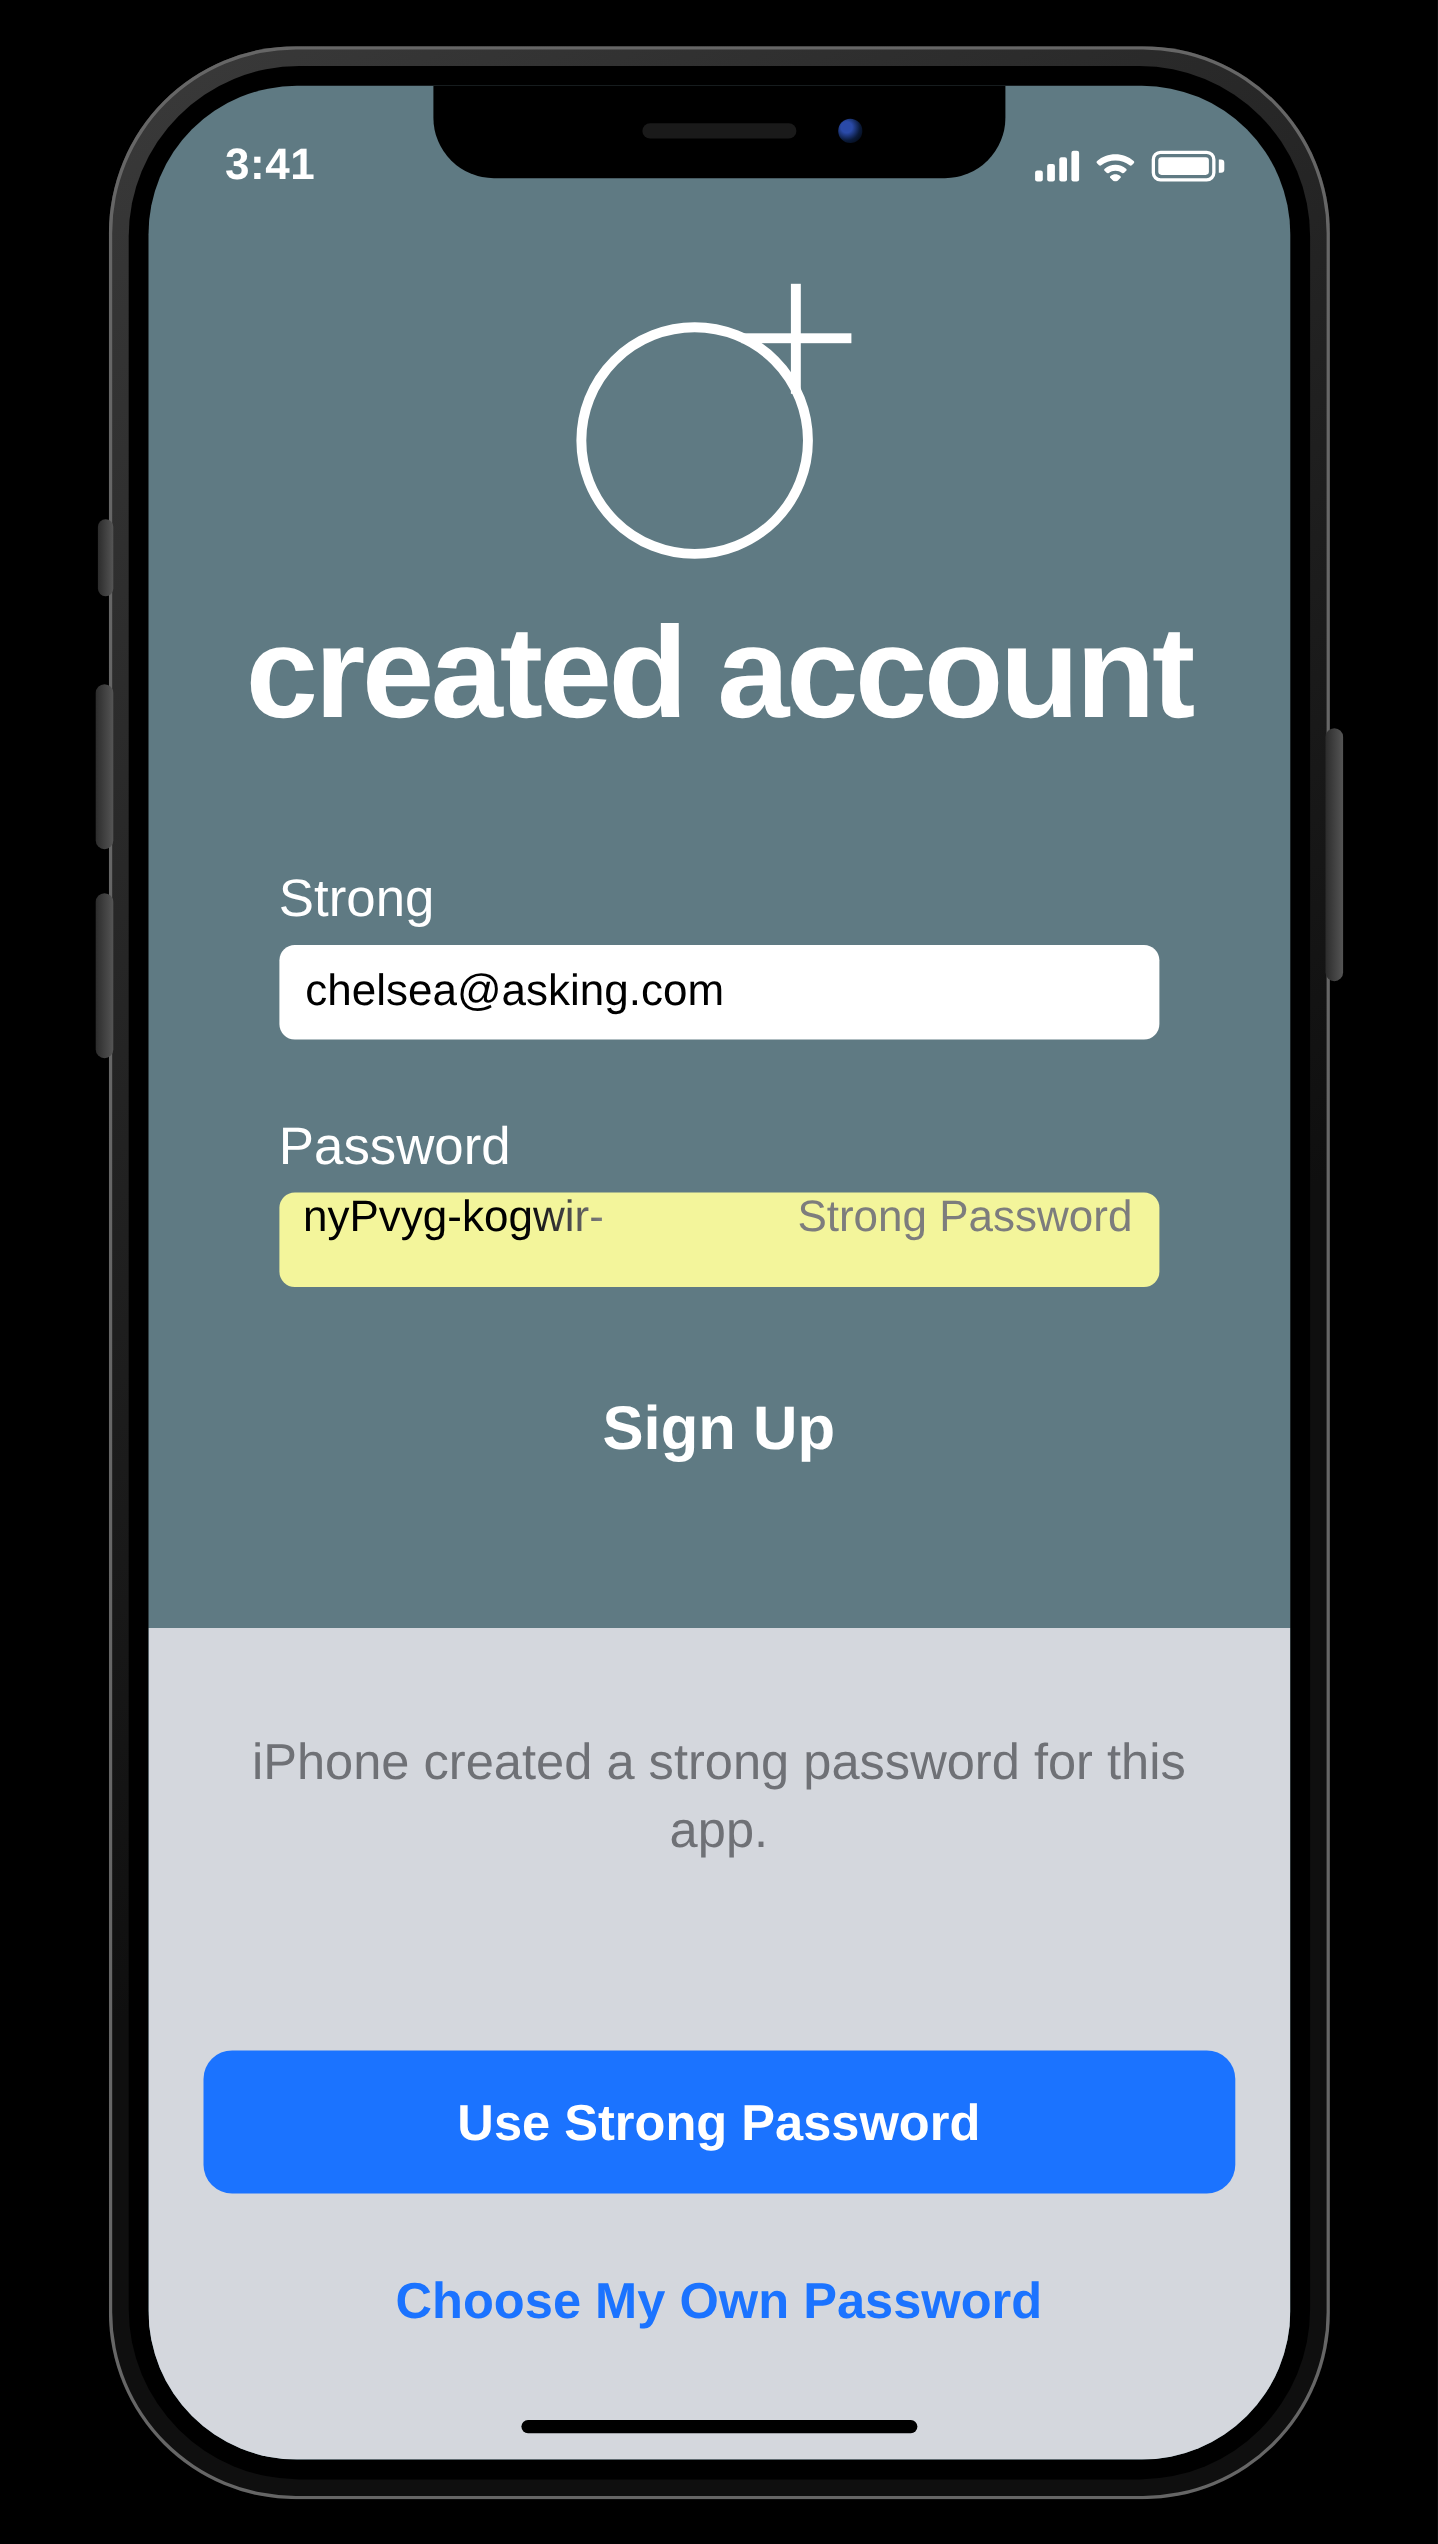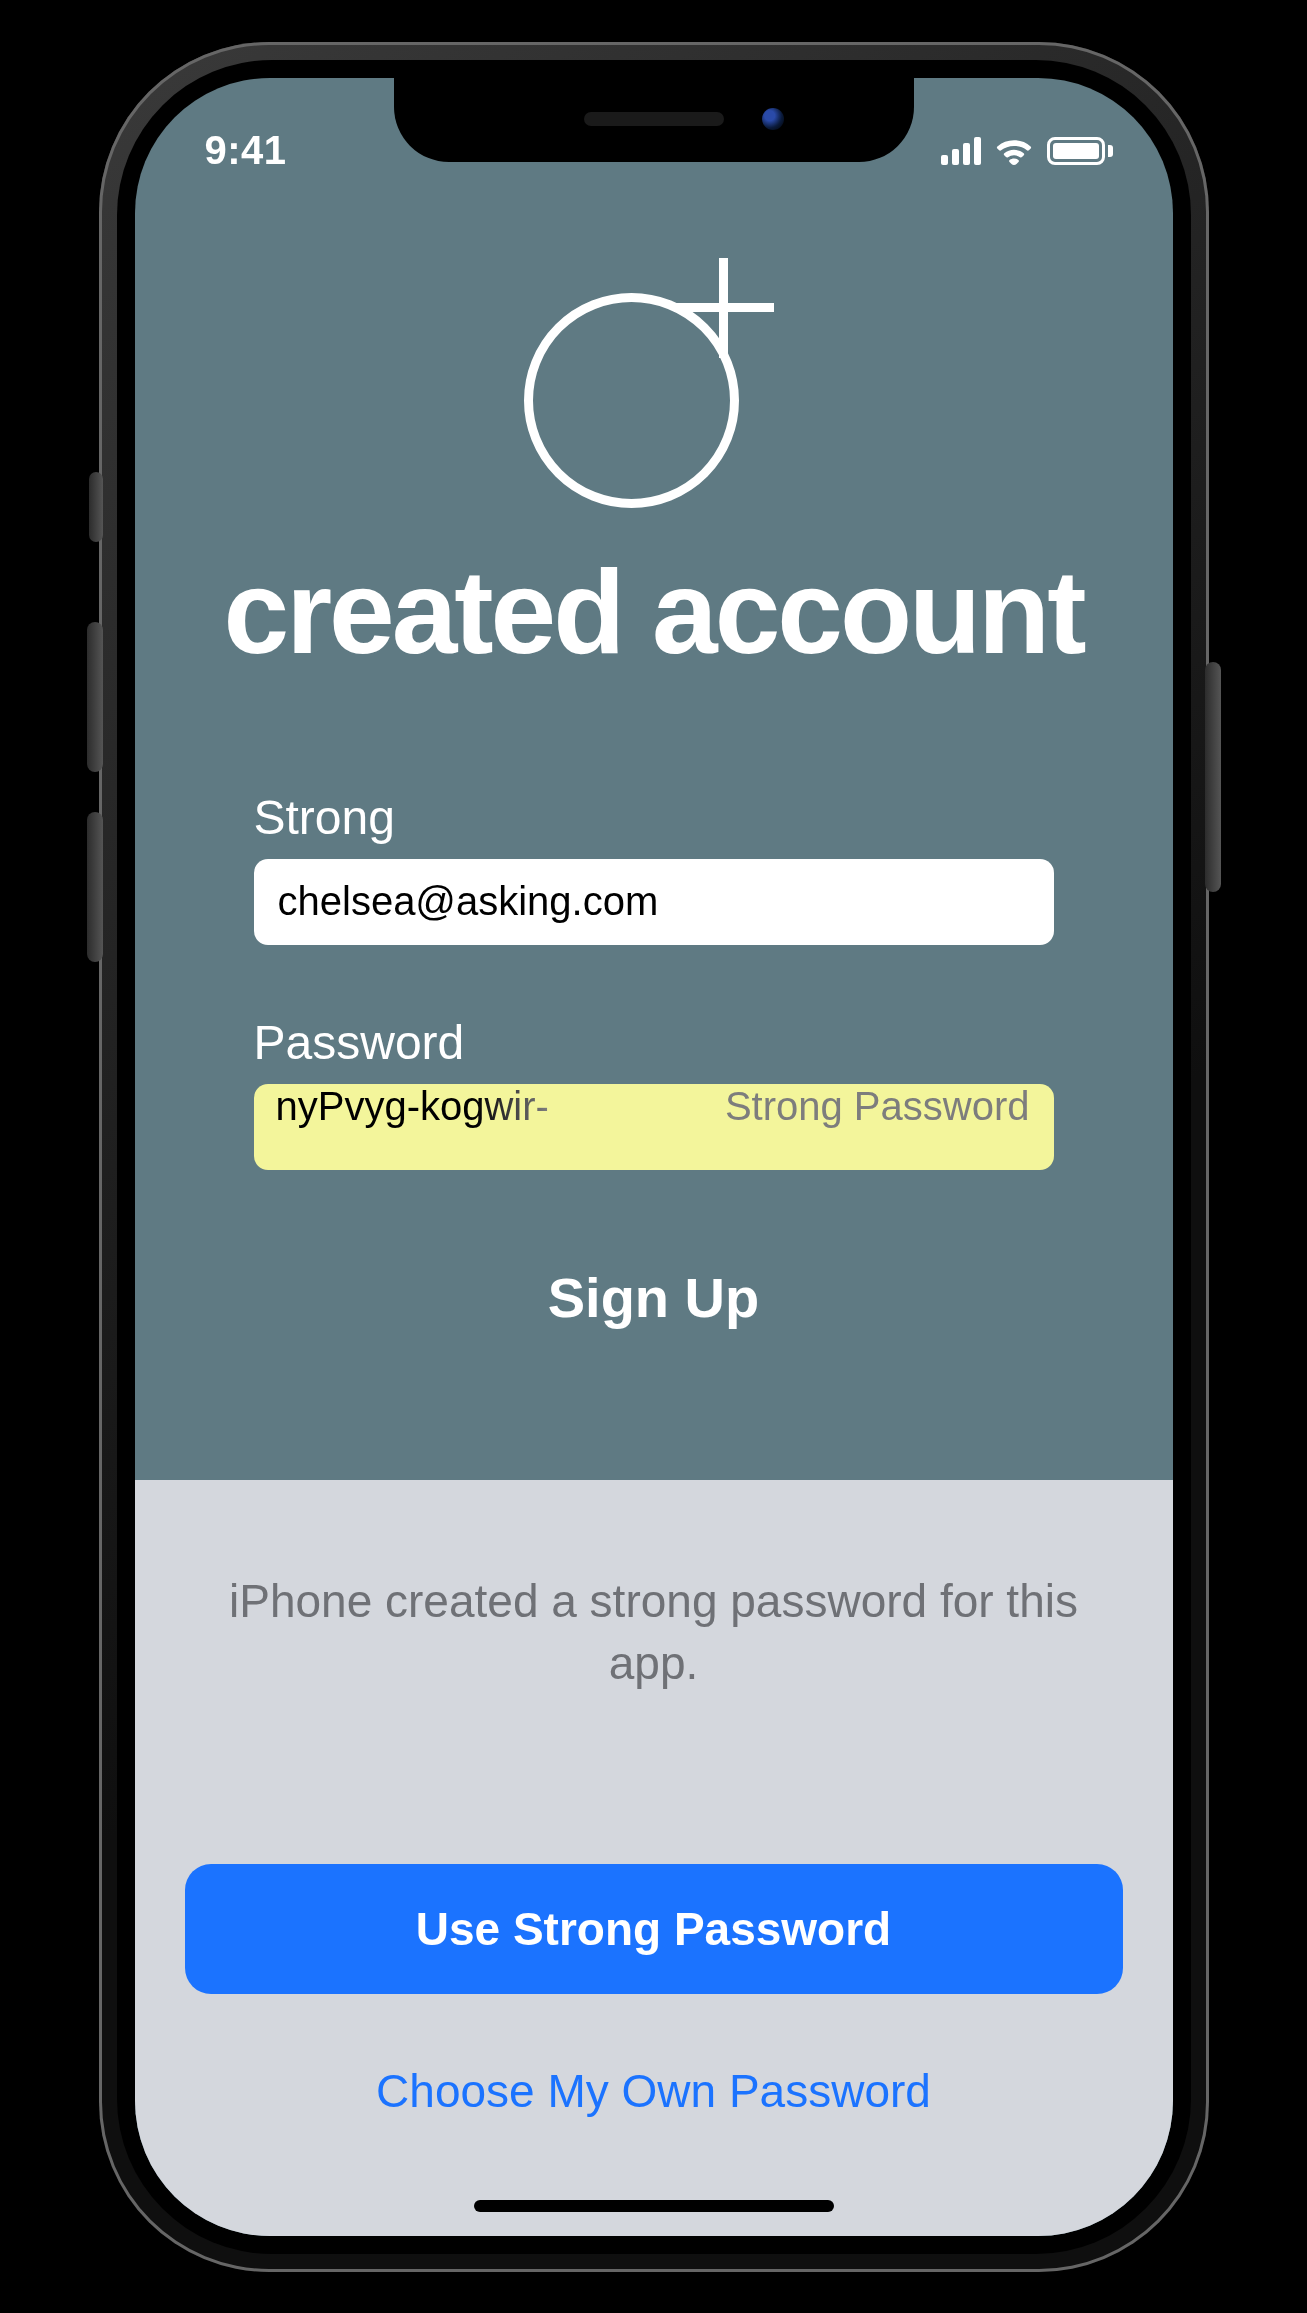--- a/index.html
+++ b/index.html
@@ -192,21 +192,21 @@
   .primary-btn{
     display:block; width:100%;
     margin-top:170px;
     height:130px; border:none; border-radius:26px;
     background:#1b73ff; color:#fff; font-size:46px; font-weight:700;
     cursor:pointer;
   }
   .secondary-link{
     display:block; width:100%; margin-top:70px;
     background:none; border:none; color:#1b73ff;
-    font-size:46px; font-weight:400; cursor:pointer;
+    font-size:46px; font-weight:700; cursor:pointer;
   }
 </style>
 </head>
 <body>
 
 <div class="stage">
   <div class="frame-outer">
     <div class="side-btn btn-silence"></div>
     <div class="side-btn btn-volup"></div>
     <div class="side-btn btn-voldn"></div>
@@ -214,21 +214,21 @@
 
     <div class="frame-mid">
       <div class="screen">
 
         <div class="notch">
           <div class="speaker"></div>
           <div class="camera"></div>
         </div>
 
         <div class="status-bar">
-          <div class="status-time">9:41</div>
+          <div class="status-time">3:41</div>
           <div class="status-right">
             <div class="cell-bars">
               <span></span>
                 <span></span>
                 <span></span>
                 <span></span>
             </div>
             <div class="wifi-icon">
               <svg viewBox="0 0 38 28">
                   <path fill="#fff" d="M19 28c-1 0-1.8-.4-2.5-1.1l-2-2c-.6-.6-.6-1.5.1-2 1.3-1 2.8-1.5 4.4-1.5s3.1.5 4.4 1.5c.7.5.7 1.4.1 2l-2 2C20.8 27.6 20 28 19 28zM9.2 18.3c-.6-.6-.6-1.5.1-2C12 14 15.4 12.8 19 12.8s7 1.2 9.7 3.5c.7.5.7 1.4.1 2l-1.8 1.8c-.5.5-1.4.6-2 .1-1.8-1.3-3.8-2-6-2s-4.2.7-6 2c-.6.5-1.5.4-2-.1L9.2 18.3zM2.3 11.4c-.6-.6-.6-1.5.1-2C6.9 5.5 12.7 3.3 19 3.3s12.1 2.2 16.6 6.1c.7.5.7 1.4.1 2l-1.8 1.8c-.5.5-1.4.6-2 .1C28.4 10.6 23.9 9 19 9S9.6 10.6 6.1 13.3c-.6.5-1.5.4-2-.1L2.3 11.4z"></path>

